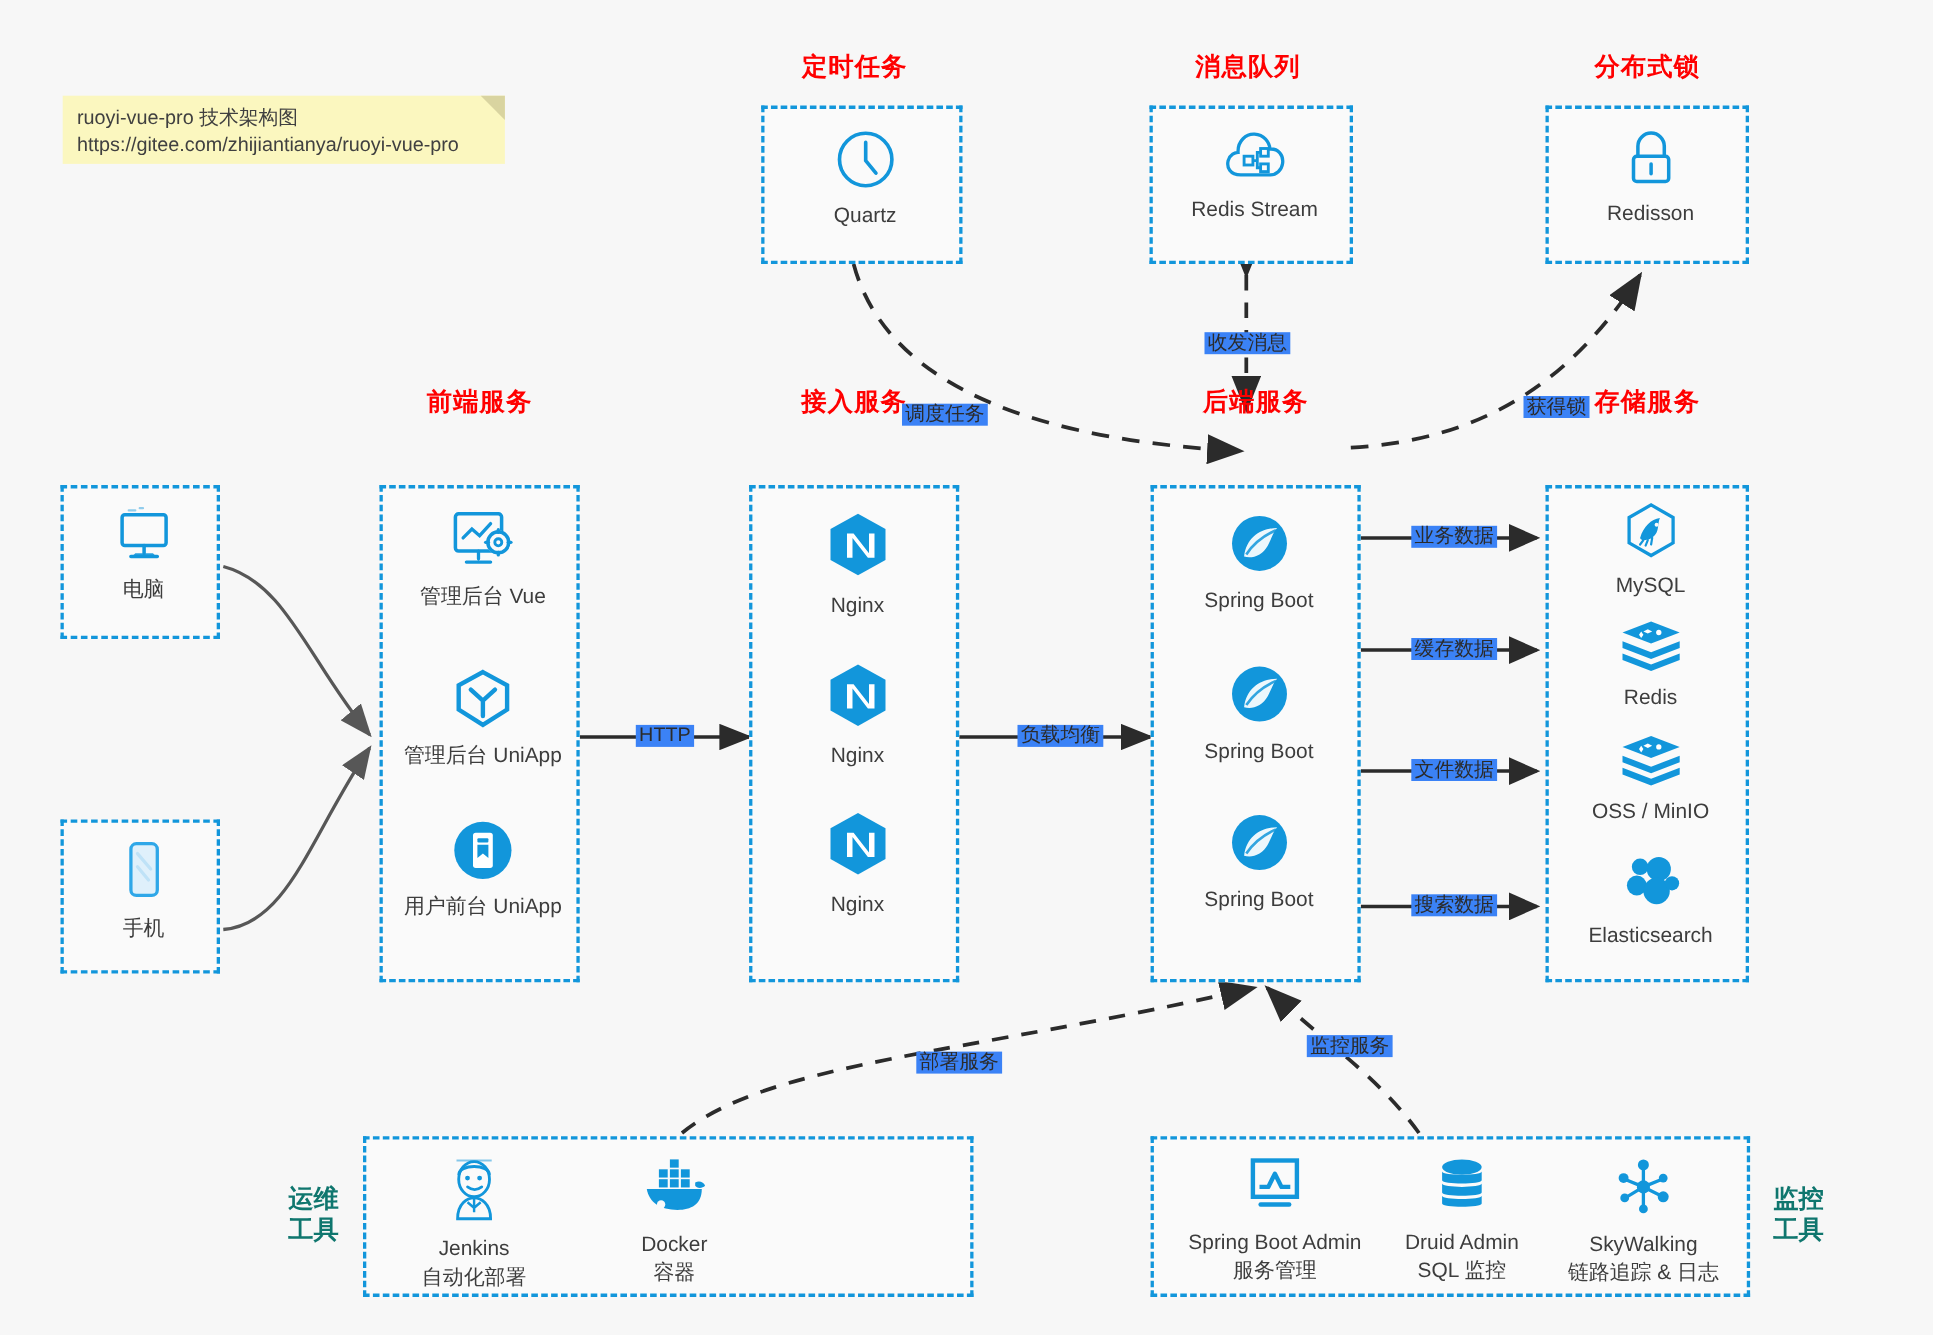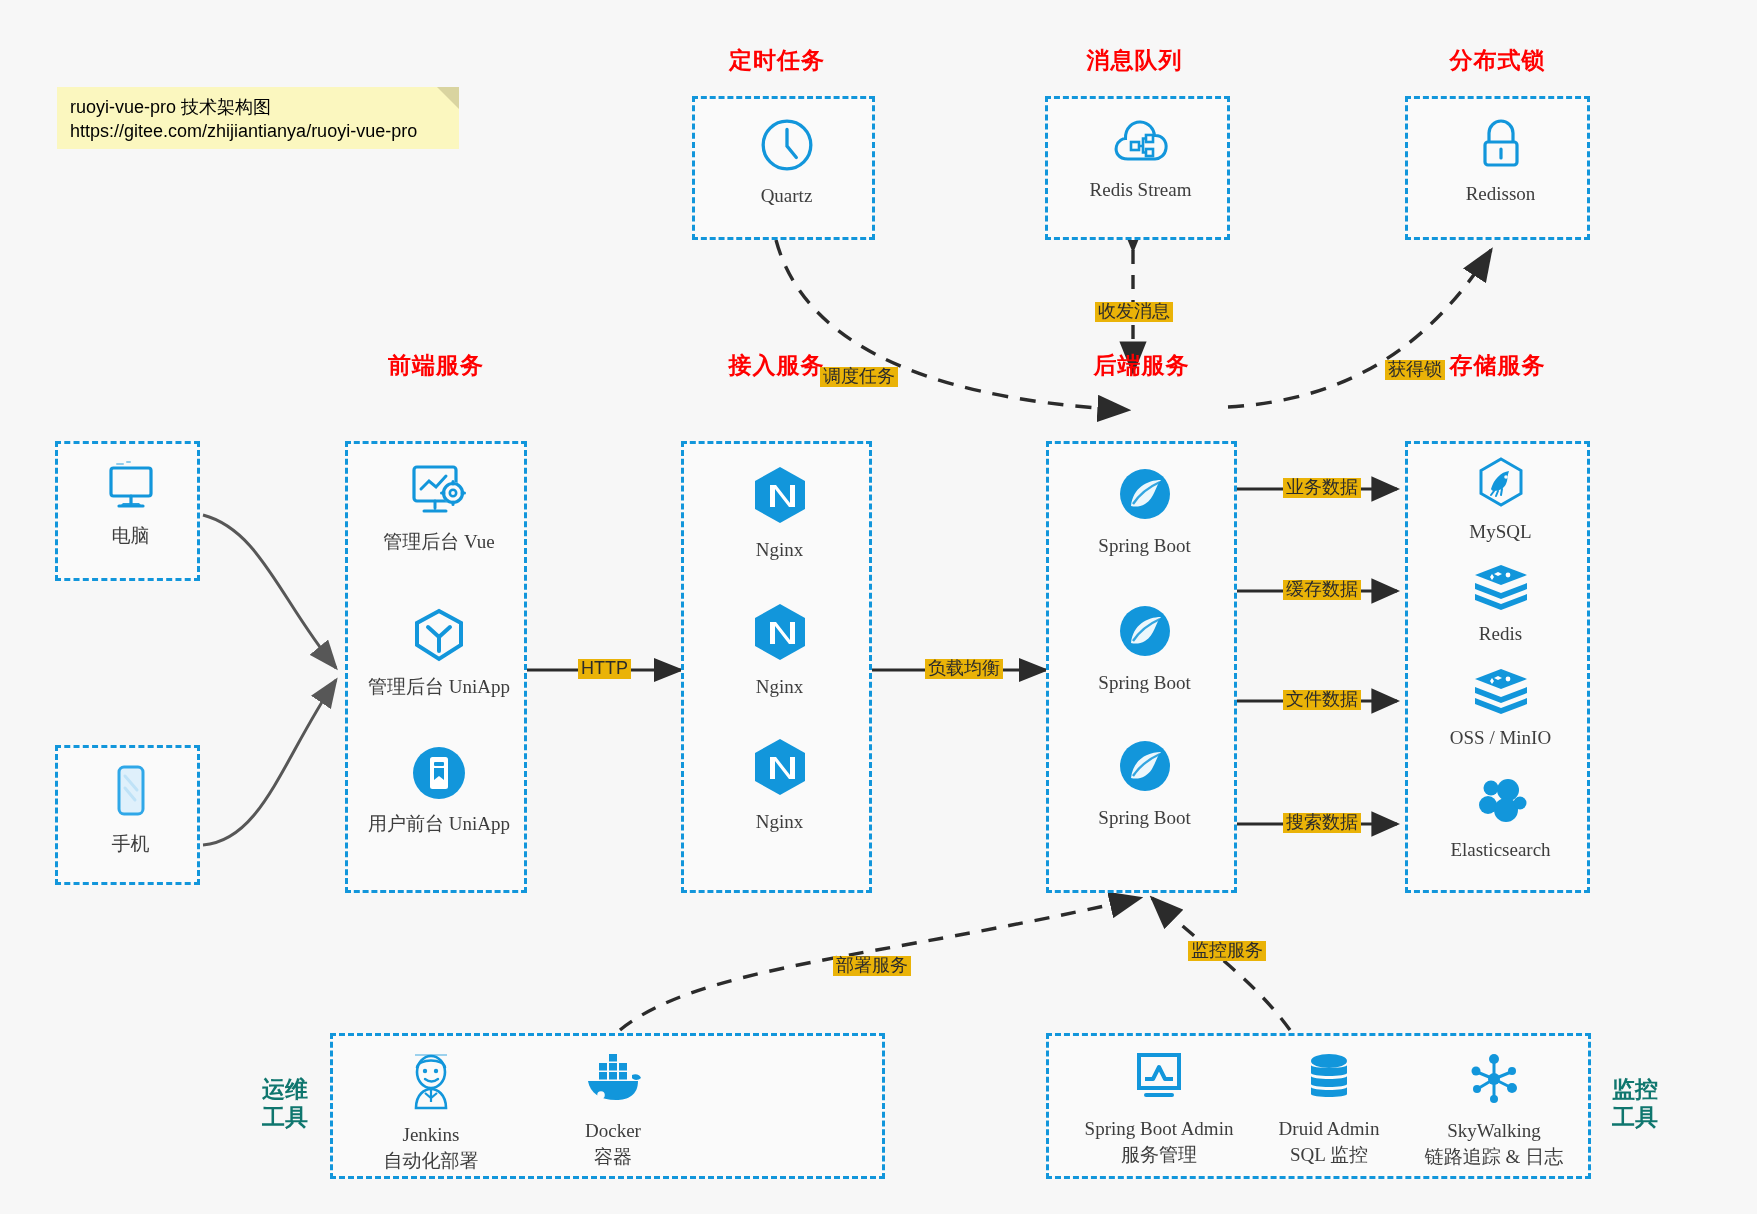--- a/index.html
+++ b/index.html
@@ -7,34 +7,34 @@
        font-family:"Liberation Sans","DejaVu Sans",sans-serif;color:#2b2b2b;}
   #canvas{position:absolute;inset:0;width:1757px;height:1214px;}
   svg.wires{position:absolute;left:0;top:0;width:1757px;height:1214px;pointer-events:none;}
 
   
   .group{position:absolute;border:3px dashed #1296db;background:#fafafa;box-sizing:border-box;}
   .ghdr{position:absolute;color:#ff0000;font-weight:bold;font-size:23px;letter-spacing:1px;
         white-space:nowrap;text-align:center;}
   .gside{position:absolute;color:#0f766e;font-weight:bold;font-size:23px;line-height:1.22;
          white-space:nowrap;text-align:center;}
-  .cell{position:absolute;display:flex;flex-direction:column;align-items:center;justify-content:flex-start;font-family:Liberation Serif, serif;}
+  .cell{position:absolute;display:flex;flex-direction:column;align-items:center;justify-content:flex-start;}
   .cap{font-size:19px;color:#3d3d3d;white-space:nowrap;text-align:center;line-height:1.3;margin-top:6px;}
   .cap2{font-size:19px;color:#3d3d3d;white-space:nowrap;text-align:center;line-height:1.35;}
   .ic{display:block;}
 
   
   #note{position:absolute;left:57px;top:87px;width:402px;height:62px;background:#fbf7bf;}
   #note .fold{position:absolute;right:0;top:0;width:0;height:0;
               border-left:22px solid transparent;border-top:22px solid #d9d4a0;}
-  #note .l{position:absolute;left:13px;font-size:18px;color:#000000;white-space:nowrap;}
+  #note .l{position:absolute;left:13px;font-size:18px;color:#404040;white-space:nowrap;}
   #note .l1{top:8px;} #note .l2{top:34px;}
 
   
-  .elab{position:absolute;background:#eab308;font-size:18px;color:#2b2b2b;
+  .elab{position:absolute;background:#3b82f6;font-size:18px;color:#2b2b2b;
         white-space:nowrap;padding:0 3px;line-height:1.1;}
 </style>
 </head>
 <body>
 
 <div id="canvas">
 
   <svg class="wires" viewBox="0 0 1757 1214">
     <defs>
       <marker id="ah" markerWidth="10" markerHeight="8" refX="9" refY="4" orient="auto">

